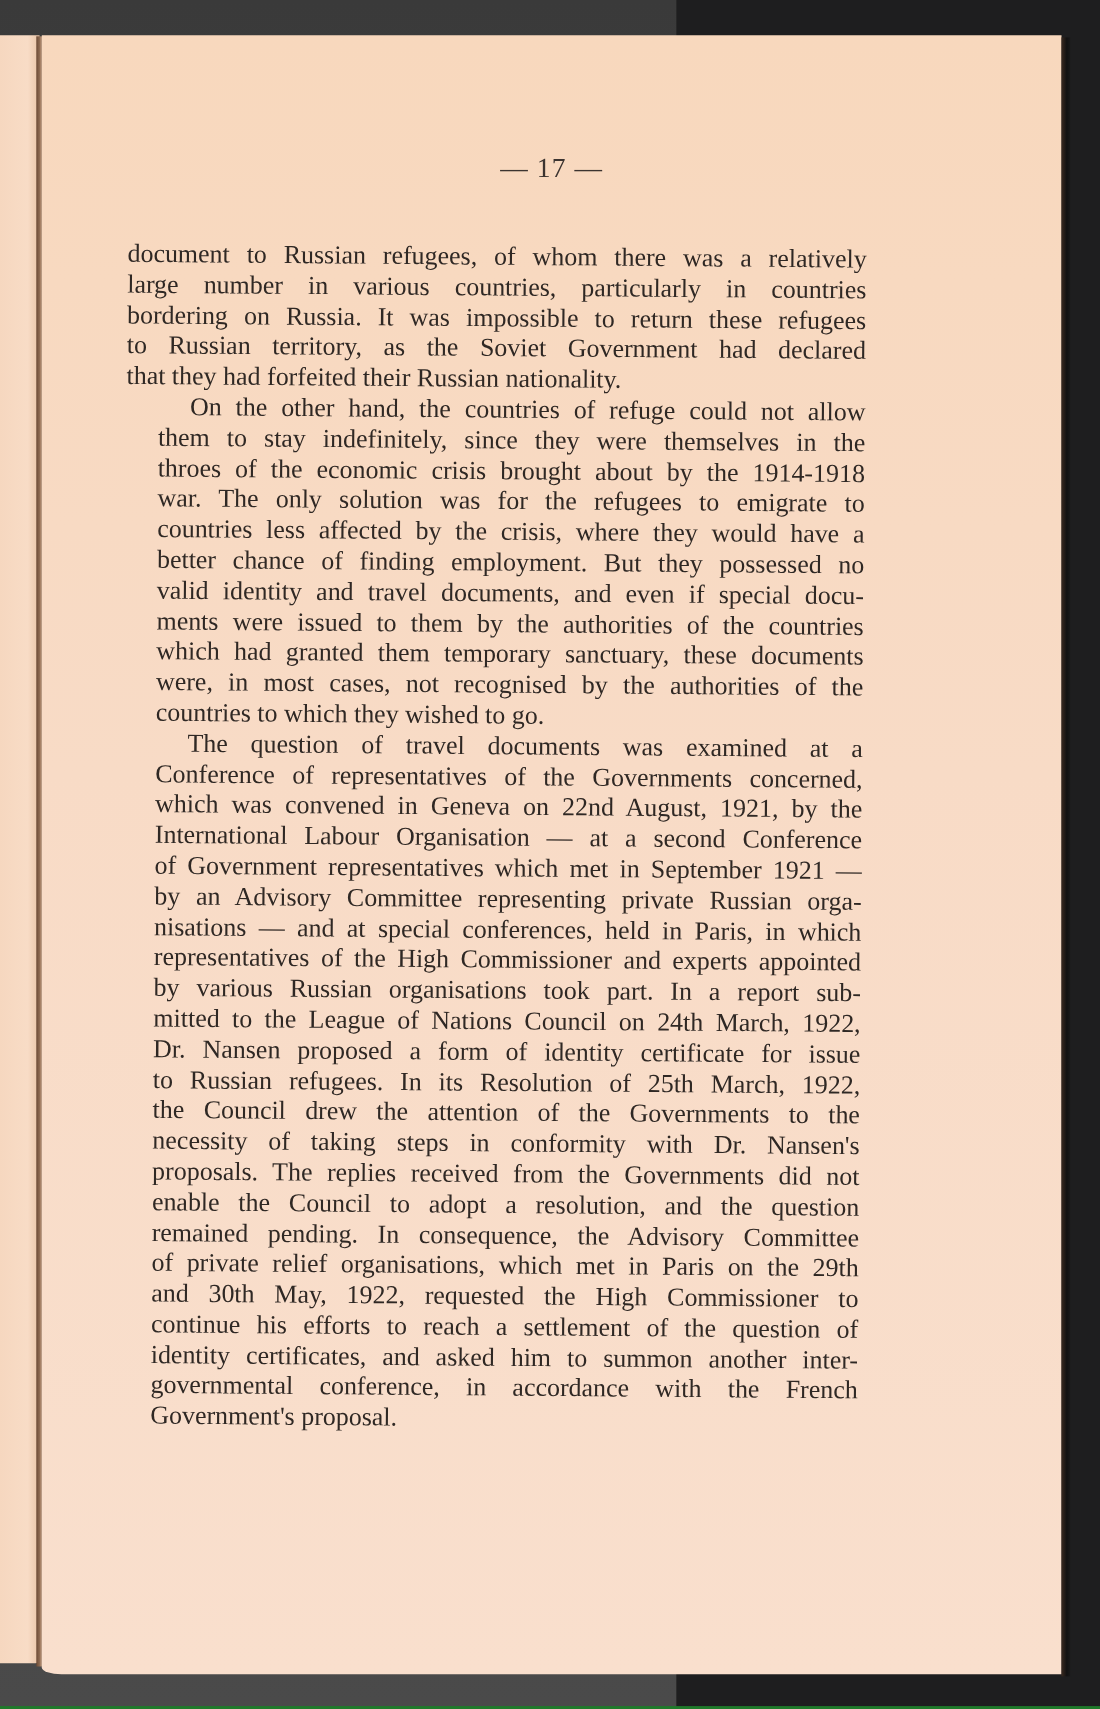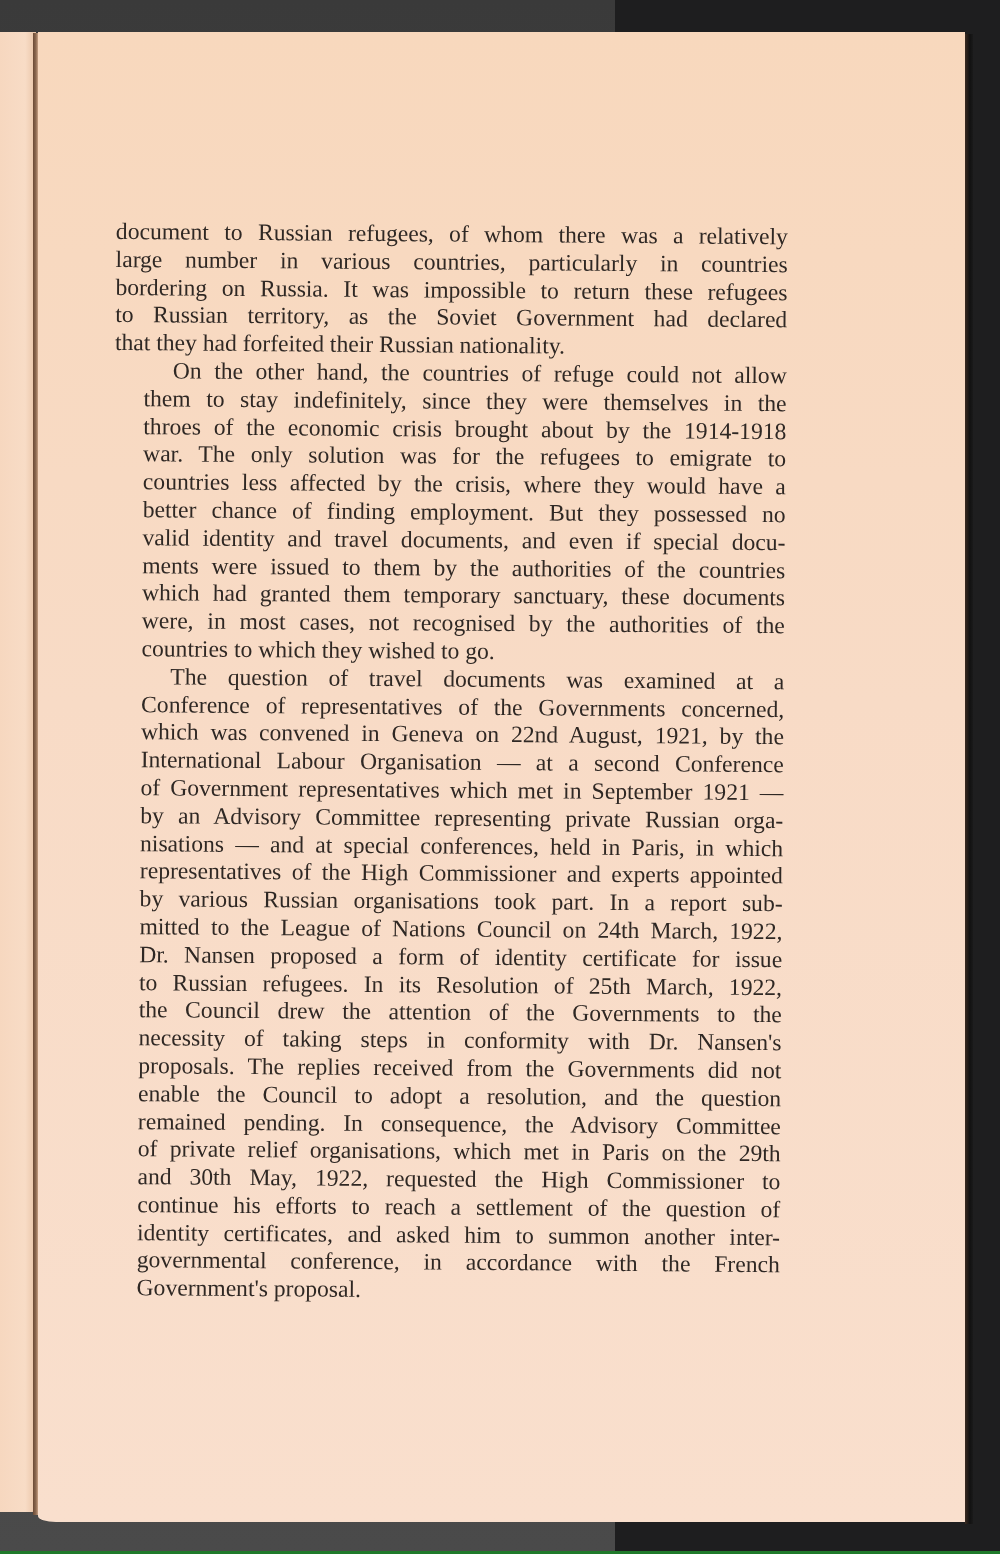--- a/index.html
+++ b/index.html
@@ -40,20 +40,21 @@
 </style>
 </head>
 <body>
 
 <div class="bg-left"></div>
 <div class="bg-right"></div>
 <div class="left-sliver"></div>
 <div class="gutter-shadow"></div>
 
 <div class="page">
+  <div class="page-number">— 17 —</div>
 
   <div class="text-block">
     <p>
       <span class="line">document to Russian refugees, of whom there was a relatively</span>
       <span class="line">large number in various countries, particularly in countries</span>
       <span class="line">bordering on Russia. It was impossible to return these refugees</span>
       <span class="line">to Russian territory, as the Soviet Government had declared</span>
       <span class="line last">that they had forfeited their Russian nationality.</span>
     </p>
     <p class="indent">

